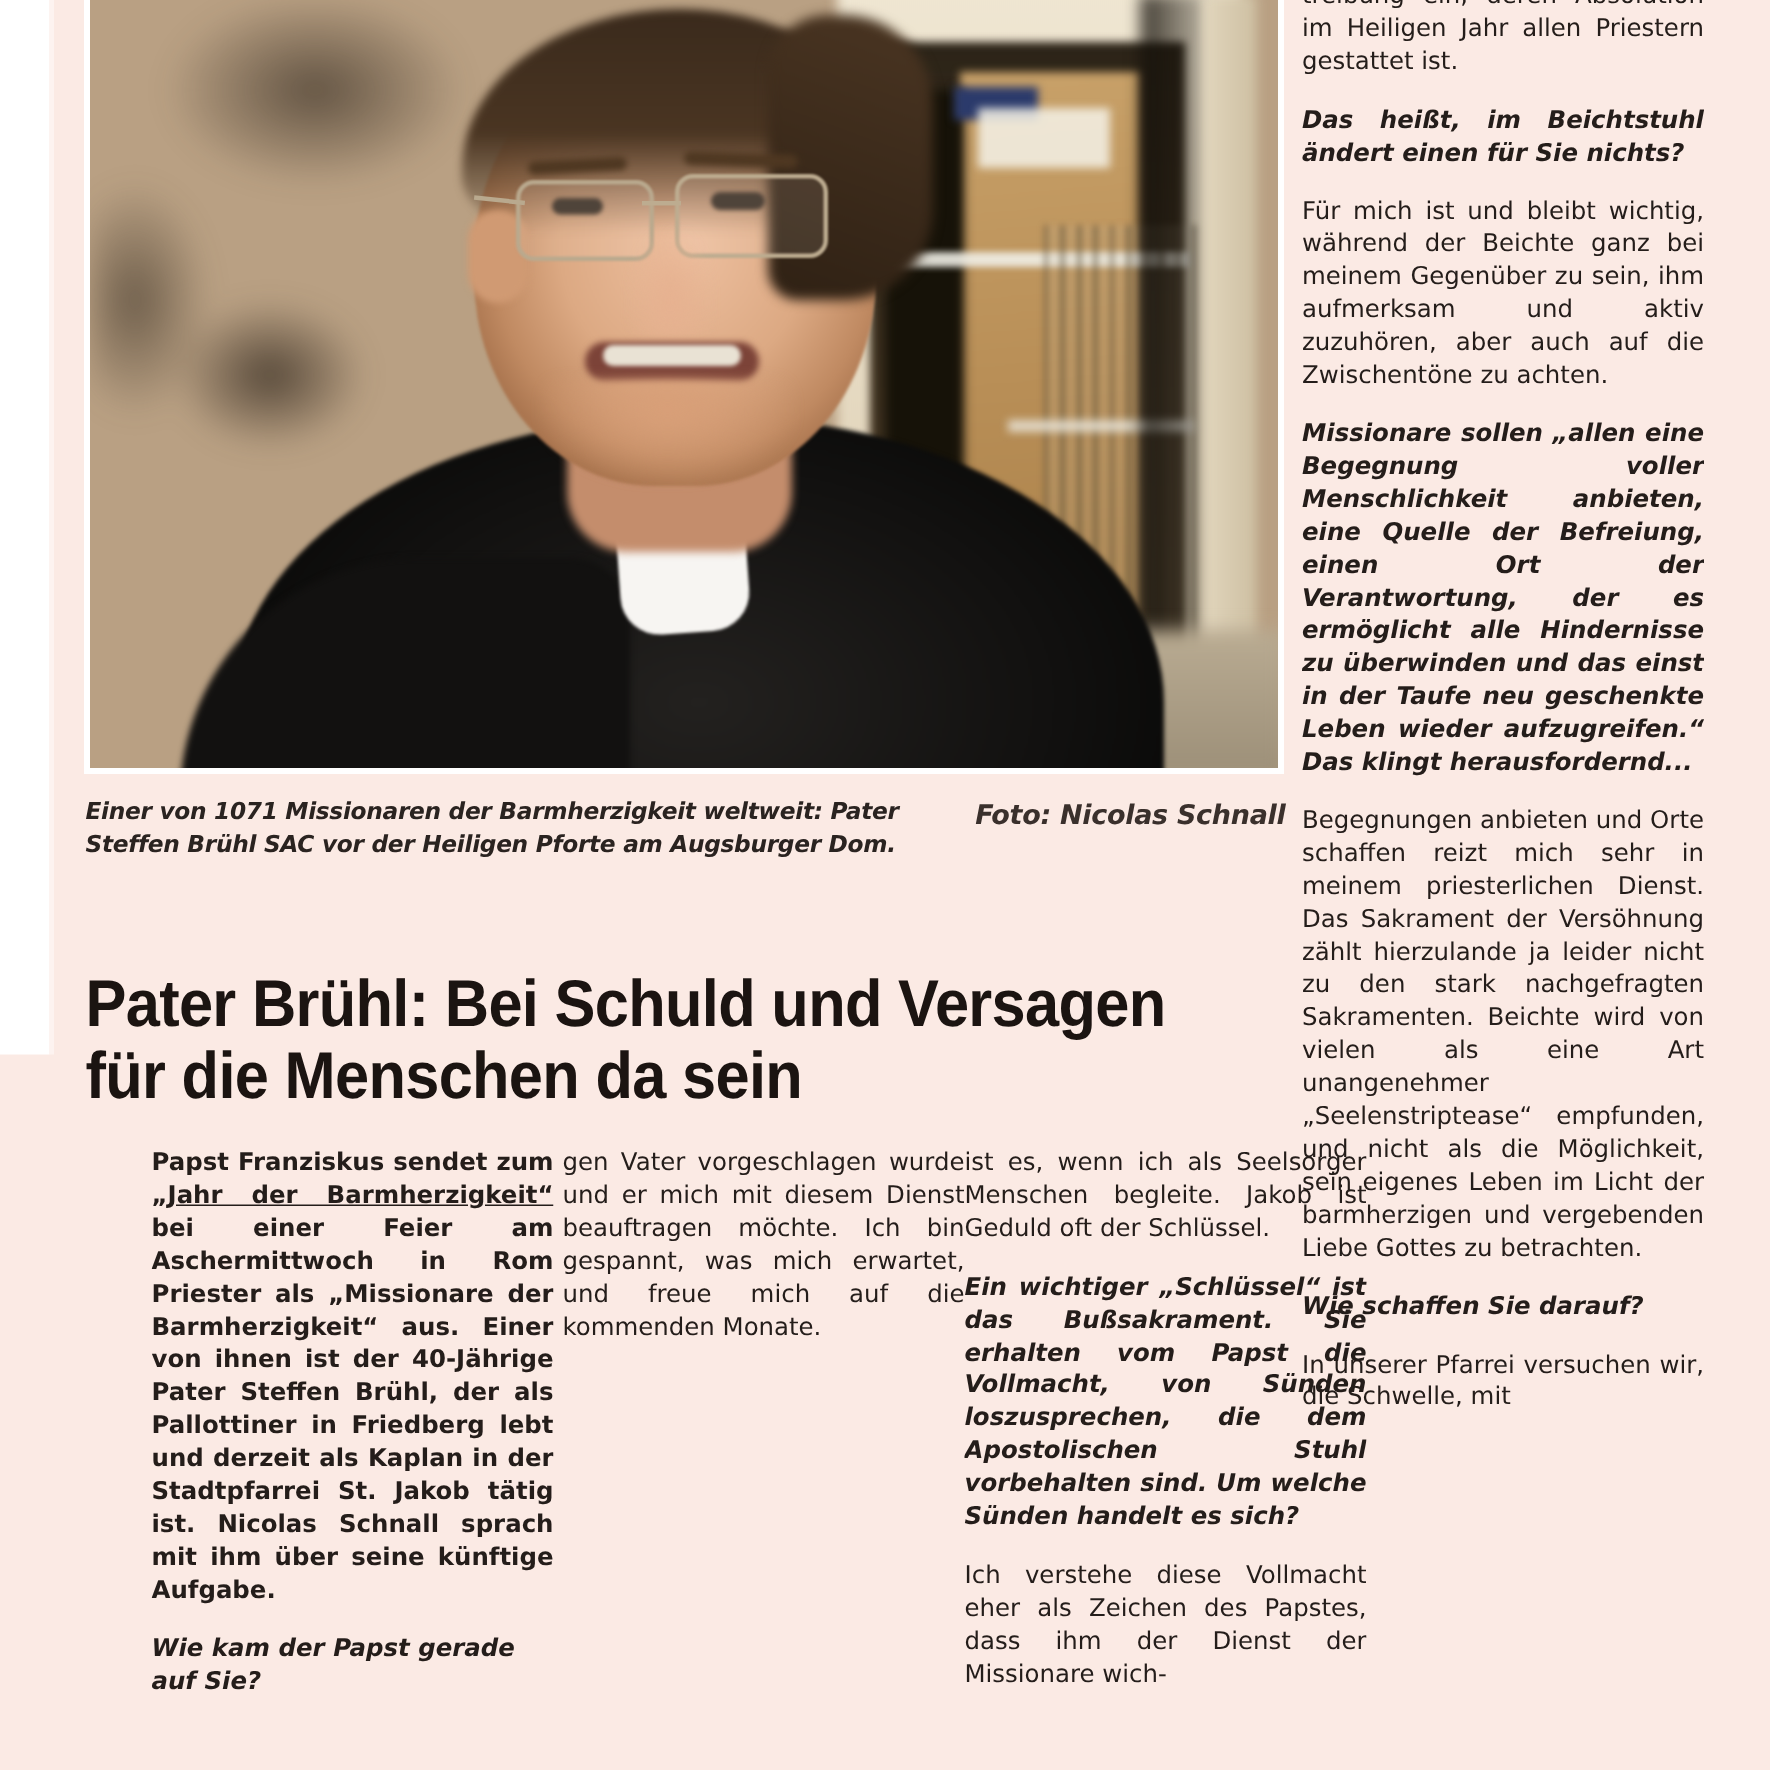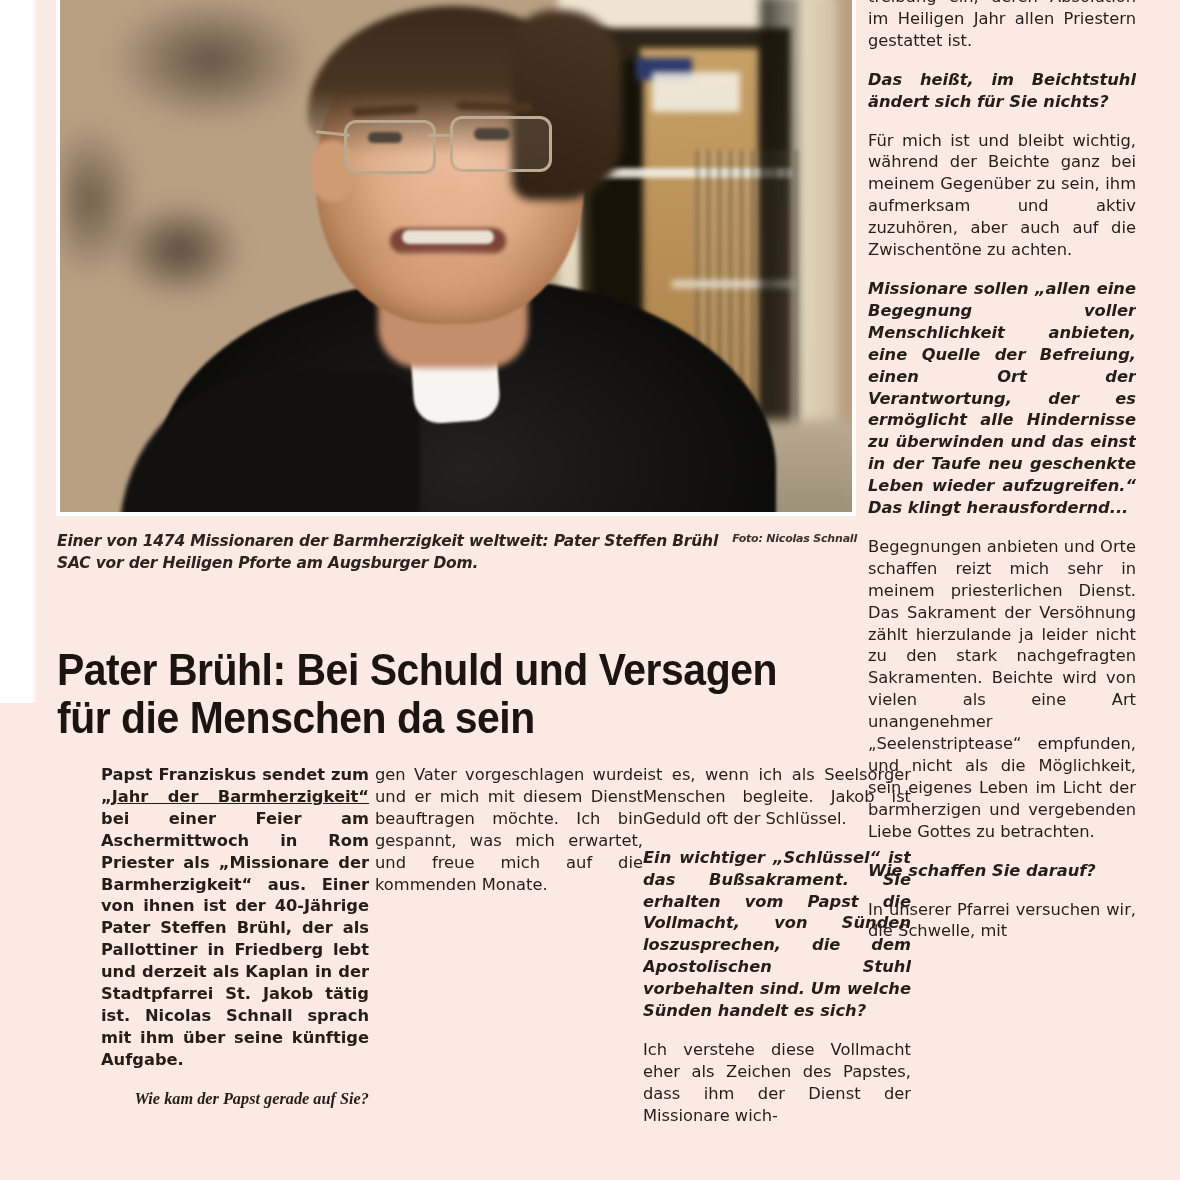--- a/index.html
+++ b/index.html
@@ -214,21 +214,21 @@
   }
 
   
   .caption{
     position:absolute;left:57px;top:530px;width:800px;
     font-style:italic;font-weight:bold;font-size:15.5px;line-height:1.42;
     color:#2a2320;font-family:"DejaVu Sans", sans-serif;
     letter-spacing:-.2px;
   }
   .caption .credit{
-    float:right;font-size:11px;font-weight:bold;font-style:italic;
+    float:right;font-size:18px;font-weight:bold;font-style:italic;
     color:#3a302c;margin-top:1px;
   }
 
   
   .headline{
     position:absolute;left:57px;top:617px;width:810px;
     font-family:"Liberation Sans", sans-serif;
     font-weight:bold;font-size:44px;line-height:1.07;
     color:#1b1411;letter-spacing:-0.5px;
     transform:scaleX(.93);transform-origin:left top;
@@ -250,21 +250,21 @@
     left:868px;top:-14px;width:268px;height:1194px;
     position:absolute;font-family:"DejaVu Sans", sans-serif;
     font-size:16.3px;line-height:1.345;color:#241d1a;
     text-align:justify;overflow:hidden;
   }
   .col p, #col4 p{margin:0 0 17px 0;}
   .lead{font-weight:bold;}
   .lead u{text-decoration:underline;}
   .q{font-style:italic;font-weight:bold;}
   .ans{font-weight:normal;}
-  .lastline{text-align:right;font-family:Liberation Serif, serif;}
+  .lastline{text-align:left;}
 </style>
 </head>
 <body>
 
 <div id="page" style="background: rgb(251, 234, 228);">
 
   <div class="left-white"></div>
   <div class="left-white2"></div>
 
   <div class="photo-wrap">
@@ -303,21 +303,21 @@
       <div class="ph-layer pers-temple"></div>
       <div class="ph-layer pers-nose"></div>
       <div class="ph-layer pers-mouth"></div>
       <div class="ph-layer pers-teeth"></div>
       <div class="ph-layer pers-chin"></div>
     </div>
   </div>
 
   <div class="caption">
     <span class="credit">Foto: Nicolas Schnall</span>
-    <span>Einer von 1474 Missionaren der Barmherzigkeit weltweit: Pater Steffen Brühl SAC vor der Heiligen Pforte am Augsburger Dom.</span>
+    <span>Einer von 1071 Missionaren der Barmherzigkeit weltweit: Pater Steffen Brühl SAC vor der Heiligen Pforte am Augsburger Dom.</span>
   </div>
 
   <h1 class="headline">
     <span>Pater Brühl: Bei Schuld und Versagen</span><br>
     <span>für die Menschen da sein</span>
   </h1>
 
   <div class="col" id="col1">
     <p class="lead">
       <span>Papst Franziskus sendet zum </span><u>„Jahr der Barmherzigkeit“</u><span> bei einer Feier am Aschermittwoch in Rom Priester als „Missionare der Barmherzigkeit“ aus. Einer von ihnen ist der 40-Jährige Pater Steffen Brühl, der als Pallottiner in Friedberg lebt und derzeit als Kaplan in der Stadtpfarrei St. Jakob tätig ist. Nicolas Schnall sprach mit ihm über seine künftige Aufgabe.</span>
@@ -330,21 +330,21 @@
   </div>
 
   <div class="col" id="col3">
     <p class="ans">ist es, wenn ich als Seelsorger Menschen begleite. Jakob ist Geduld oft der Schlüssel.</p>
     <p class="q">Ein wichtiger „Schlüssel“ ist das Bußsakrament. Sie erhalten vom Papst die Vollmacht, von Sünden loszusprechen, die dem Apostolischen Stuhl vorbehalten sind. Um welche Sünden handelt es sich?</p>
     <p class="ans">Ich verstehe diese Vollmacht eher als Zeichen des Papstes, dass ihm der Dienst der Missionare wich-</p>
   </div>
 
   <div id="col4">
     <p class="ans">treibung ein, deren Absolution im Heiligen Jahr allen Priestern gestattet ist.</p>
-    <p class="q">Das heißt, im Beichtstuhl ändert sich für Sie nichts?</p>
+    <p class="q">Das heißt, im Beichtstuhl ändert einen für Sie nichts?</p>
     <p class="ans">Für mich ist und bleibt wichtig, während der Beichte ganz bei meinem Gegenüber zu sein, ihm aufmerksam und aktiv zuzuhören, aber auch auf die Zwischentöne zu achten.</p>
     <p class="q">Missionare sollen „allen eine Begegnung voller Menschlichkeit anbieten, eine Quelle der Befreiung, einen Ort der Verantwortung, der es ermöglicht alle Hindernisse zu überwinden und das einst in der Taufe neu geschenkte Leben wieder aufzugreifen.“ Das klingt herausfordernd...</p>
     <p class="ans">Begegnungen anbieten und Orte schaffen reizt mich sehr in meinem priesterlichen Dienst. Das Sakrament der Versöhnung zählt hierzulande ja leider nicht zu den stark nachgefragten Sakramenten. Beichte wird von vielen als eine Art unangenehmer „Seelenstriptease“ empfunden, und nicht als die Möglichkeit, sein eigenes Leben im Licht der barmherzigen und vergebenden Liebe Gottes zu betrachten.</p>
     <p class="q">Wie schaffen Sie darauf?</p>
     <p class="ans">In unserer Pfarrei versuchen wir, die Schwelle, mit</p>
   </div>
 
 </div>
 
 </body></html>

